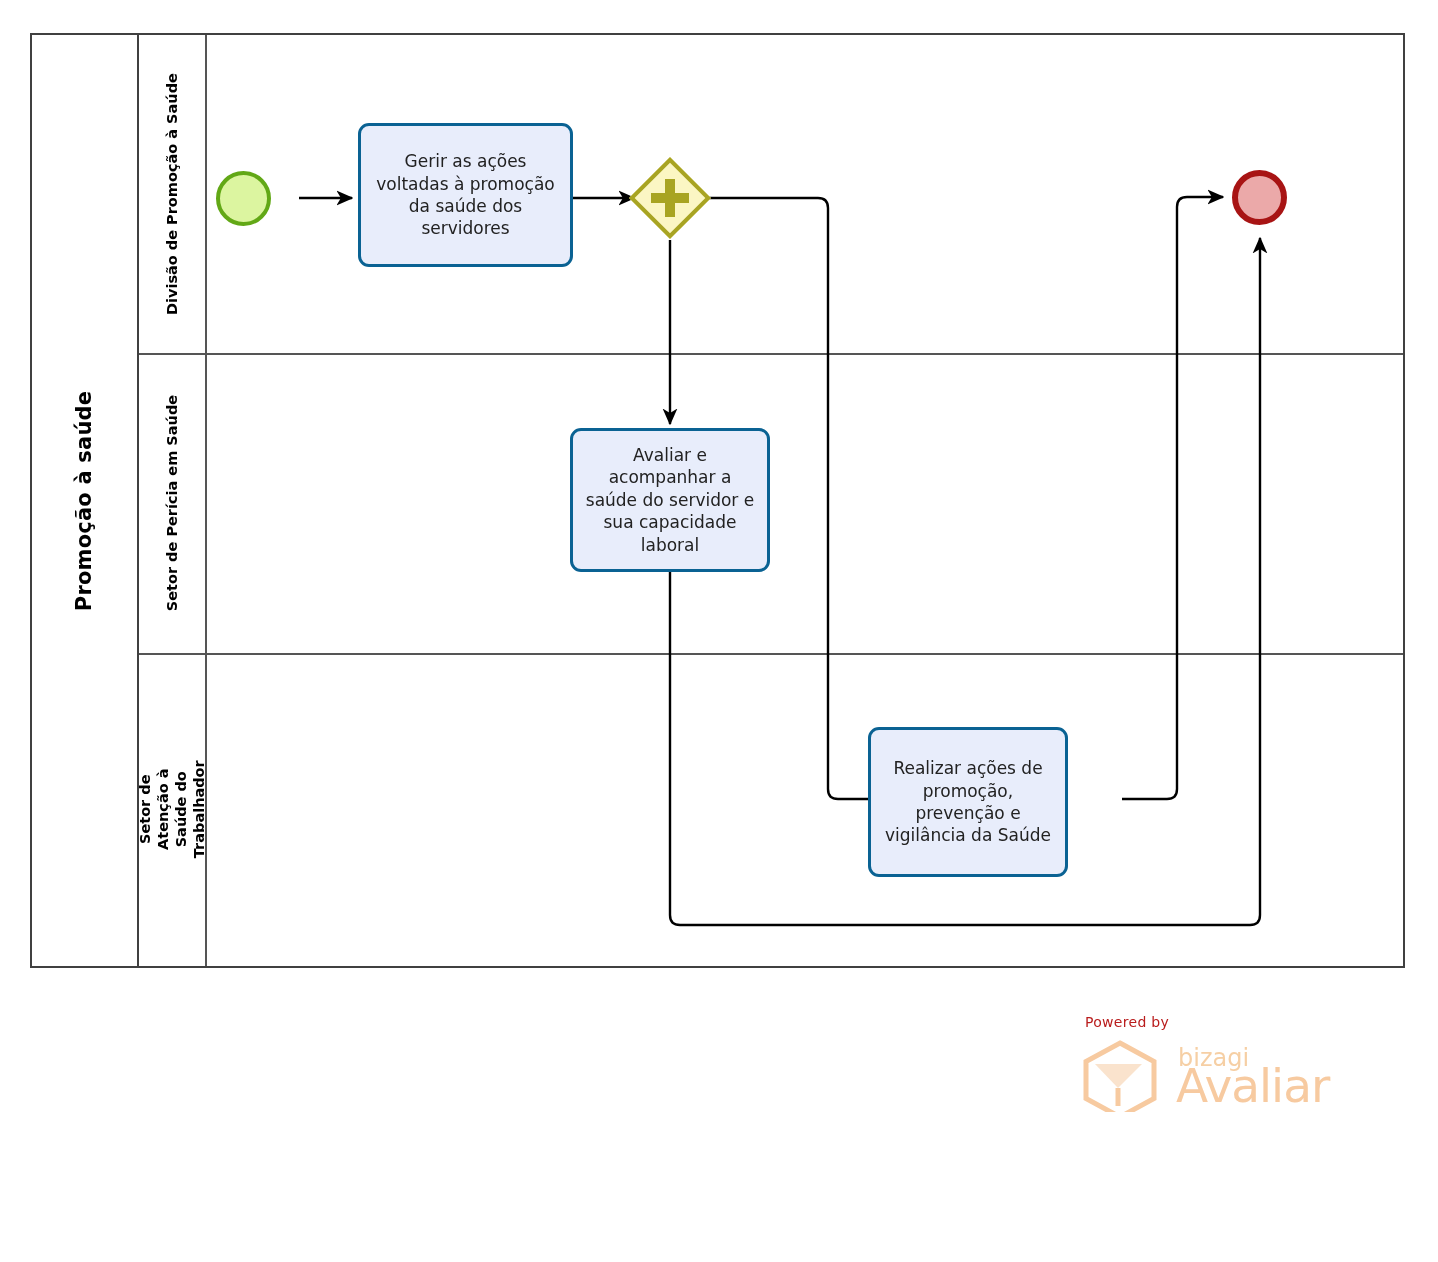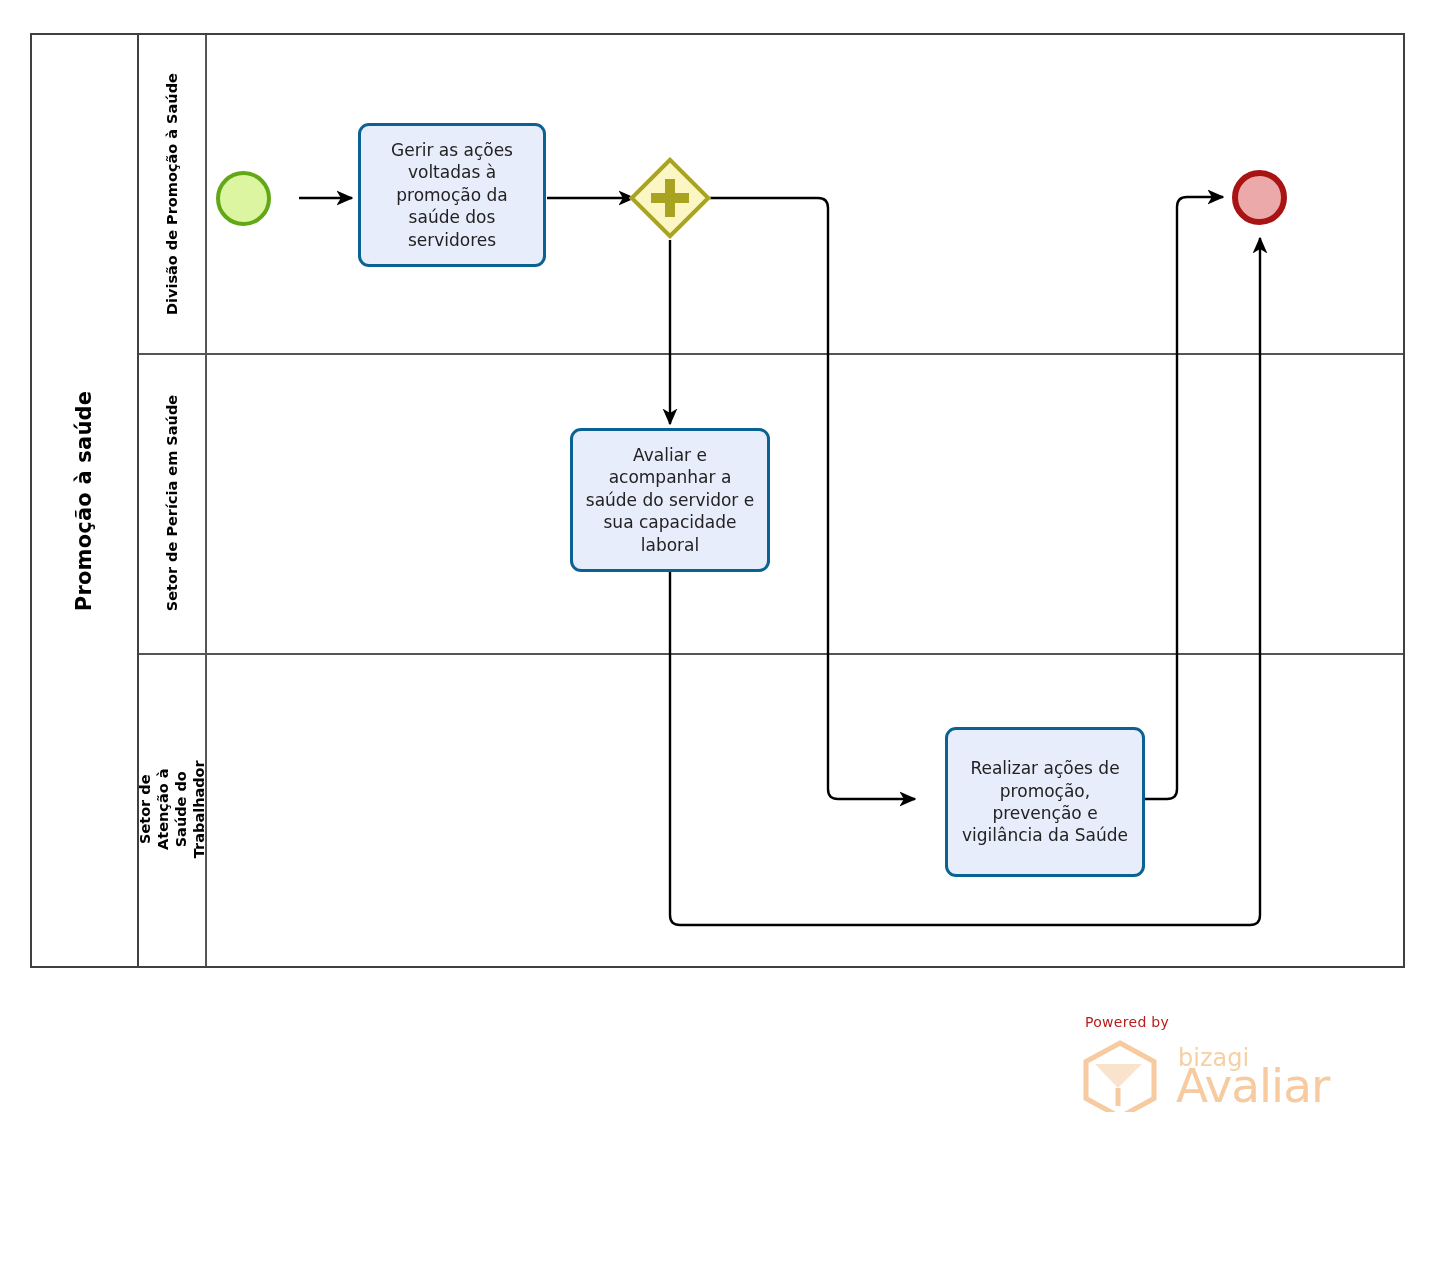--- a/index.html
+++ b/index.html
@@ -101,32 +101,32 @@
 
     <path d="M 706 198 L 818 198 Q 828 198 828 208 L 828 789 Q 828 799 838 799 L 915 799" fill="none" stroke="#000" stroke-width="2.4" marker-end="url(#arrow)"></path>
 
     <path d="M 1122 799 L 1167 799 Q 1177 799 1177 789 L 1177 207 Q 1177 197 1187 197 L 1223 197" fill="none" stroke="#000" stroke-width="2.4" marker-end="url(#arrow)"></path>
 
     <path d="M 670 572 L 670 915 Q 670 925 680 925 L 1250 925 Q 1260 925 1260 915 L 1260 238" fill="none" stroke="#000" stroke-width="2.4" marker-end="url(#arrow)"></path>
   </svg>
 
   <div class="event start-event" style="left:216px;top:171px;"></div>
 
-  <div class="task" style="left:358px;top:123px;width:188px;height:144px;">
+  <div class="task" style="left:358px;top:123px;width:215px;height:144px;">
     <span>Gerir as ações voltadas à promoção da saúde dos servidores</span>
   </div>
 
   <div class="gateway" style="left:641px;top:169px;"></div>
   <div class="gw-plus" style="left:651px;top:179px;width:38px;height:38px;"></div>
 
   <div class="task" style="left:570px;top:428px;width:200px;height:144px;">
     <span>Avaliar e acompanhar a saúde do servidor e sua capacidade laboral</span>
   </div>
 
-  <div class="task" style="left:945px;top:727px;width:200px;height:150px;text-align:center;">
+  <div class="task" style="left:868px;top:727px;width:200px;height:150px;text-align:center;">
     <span>Realizar ações de promoção, prevenção e vigilância da Saúde</span>
   </div>
 
   <div class="event end-event" style="left:1232px;top:170px;"></div>
 
   <div class="logo">
     <span class="logo-powered">Powered by</span>
 
     <span class="logo-mark">
       <svg width="80" height="72" viewBox="0 0 80 72">

